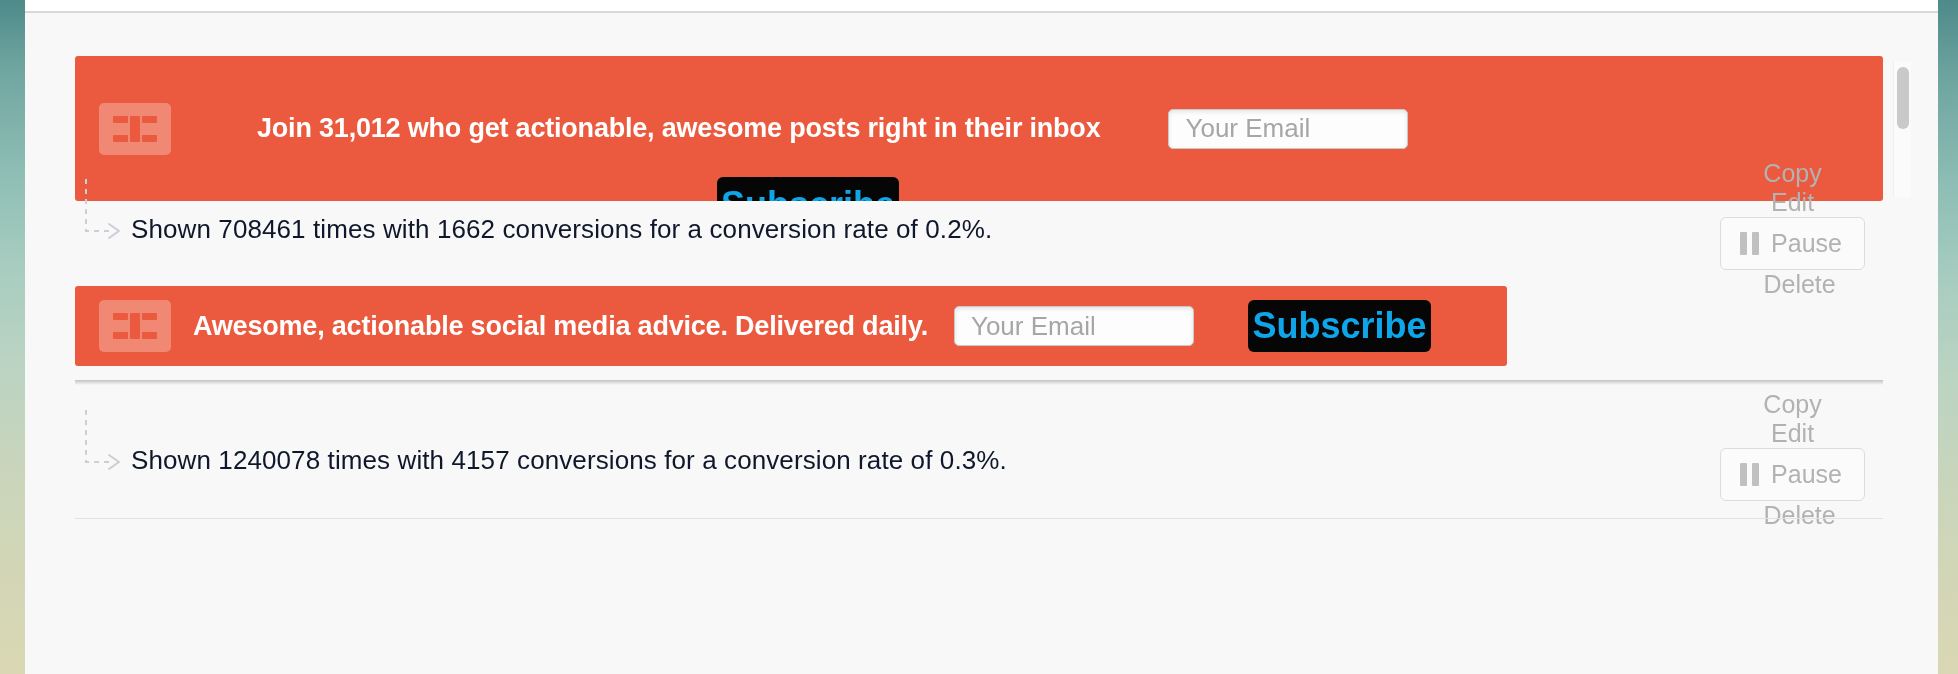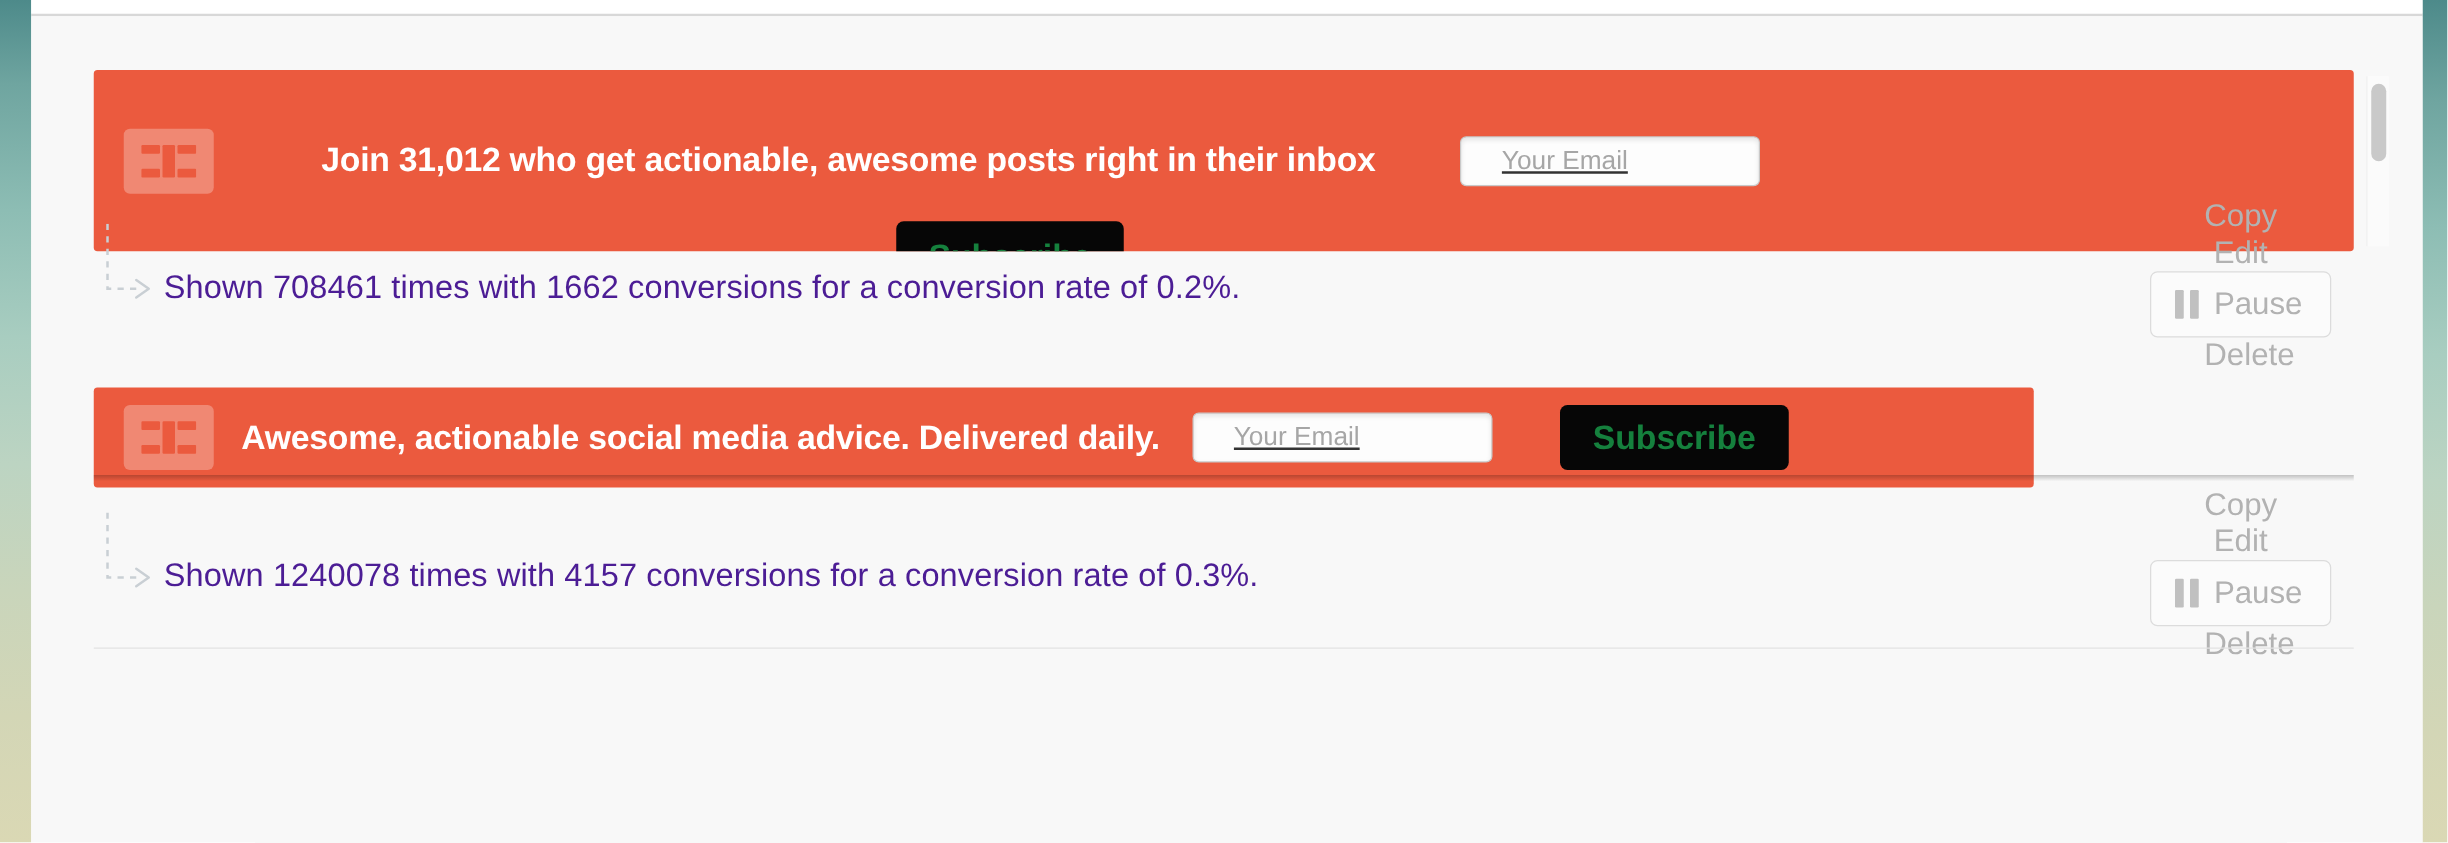--- a/index.html
+++ b/index.html
@@ -91,22 +91,22 @@
 
   .bar-1 {
     left: 50px;
     top: 43px;
     width: 1808px;
     height: 145px;
     border-radius: 3px;
   }
   .bar-2 {
     left: 50px;
-    top: 297px;
-    width: 1552px;
+    top: 273px;
+    width: 1432px;
     height: 80px;
     border-radius: 3px;
   }
 
   
   .bar-logo {
     width: 72px;
     height: 52px;
     margin-left: 24px;
     border-radius: 5px;
@@ -125,37 +125,36 @@
     letter-spacing: -0.2px;
     white-space: nowrap;
     font-family: "Liberation Sans", sans-serif;
   }
 
   .email-input {
     height: 40px;
     border: 1px solid #c9c9c9;
     border-radius: 5px;
     background: #fdfdfd;
-    padding: 0 32px;
-    font-size: 21px;
+    padding: 0 16px;
+    font-size: 26px;
     color: #333;
     font-family: "Liberation Sans", sans-serif;
     box-shadow: inset 0 2px 4px rgba(0,0,0,0.10);
     outline: none;
-    text-decoration: underline;
   }
   .email-input::placeholder { color: #a6a6a6; }
 
   .subscribe-btn {
     background: #060606;
-    color: #15803d;
+    color: #0ea5e9;
     border: 0;
     border-radius: 6px;
     font-weight: bold;
-    font-size: 27px;
+    font-size: 36px;
     font-family: "Liberation Sans", sans-serif;
     cursor: pointer;
     white-space: nowrap;
     line-height: 1;
   }
 
   
   .bar1-row {
     position: absolute;
     left: 0; top: 0;
@@ -242,21 +241,21 @@
   .flow-arrow {
     position: relative;
     width: 56px;
     height: 44px;
     flex: none;
   }
   .flow-arrow svg { position: absolute; left: 8px; top: -28px; }
 
   .stats-text {
     font-size: 26px;
-    color: #4c1d95;
+    color: #0f172a;
     white-space: nowrap;
     font-family: "Liberation Sans", sans-serif;
     letter-spacing: 0.1px;
   }
 
   .stats-actions {
     margin-left: auto;
     display: flex;
     align-items: center;
     gap: 0;

